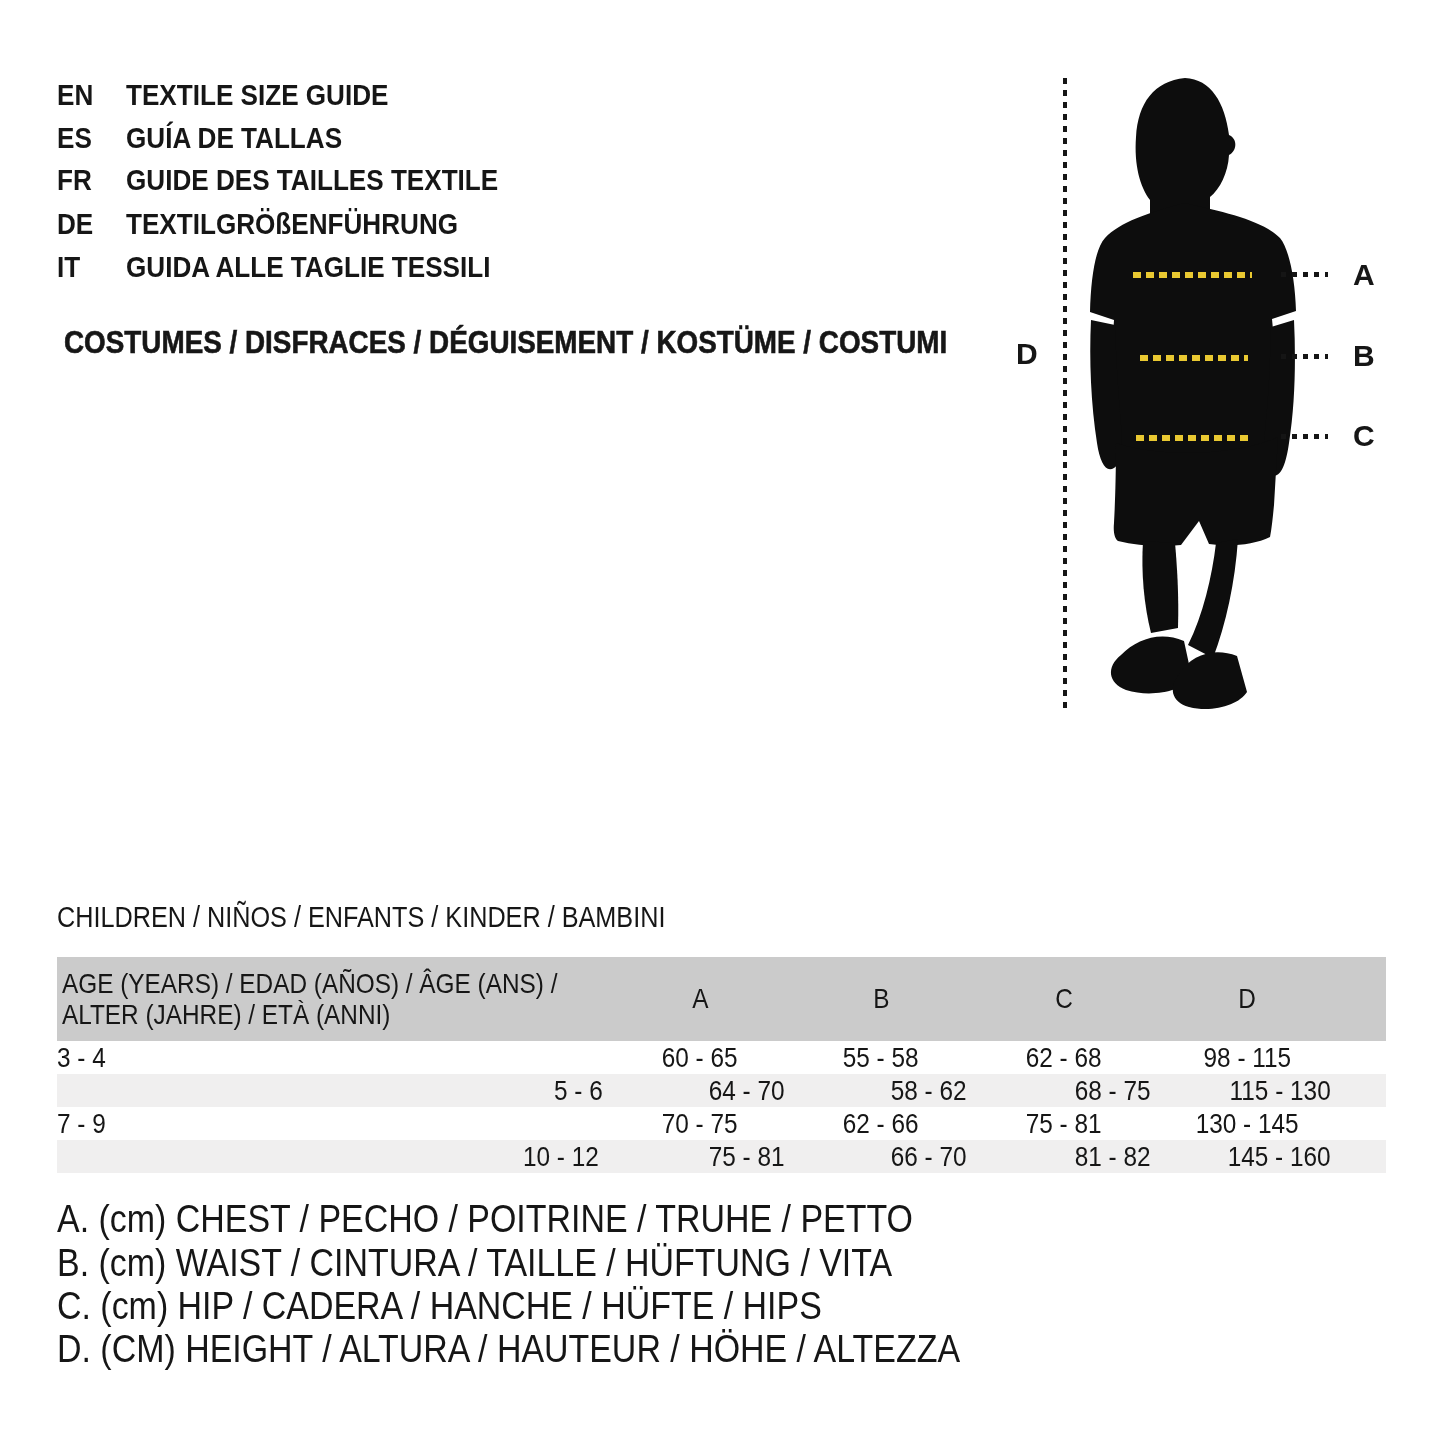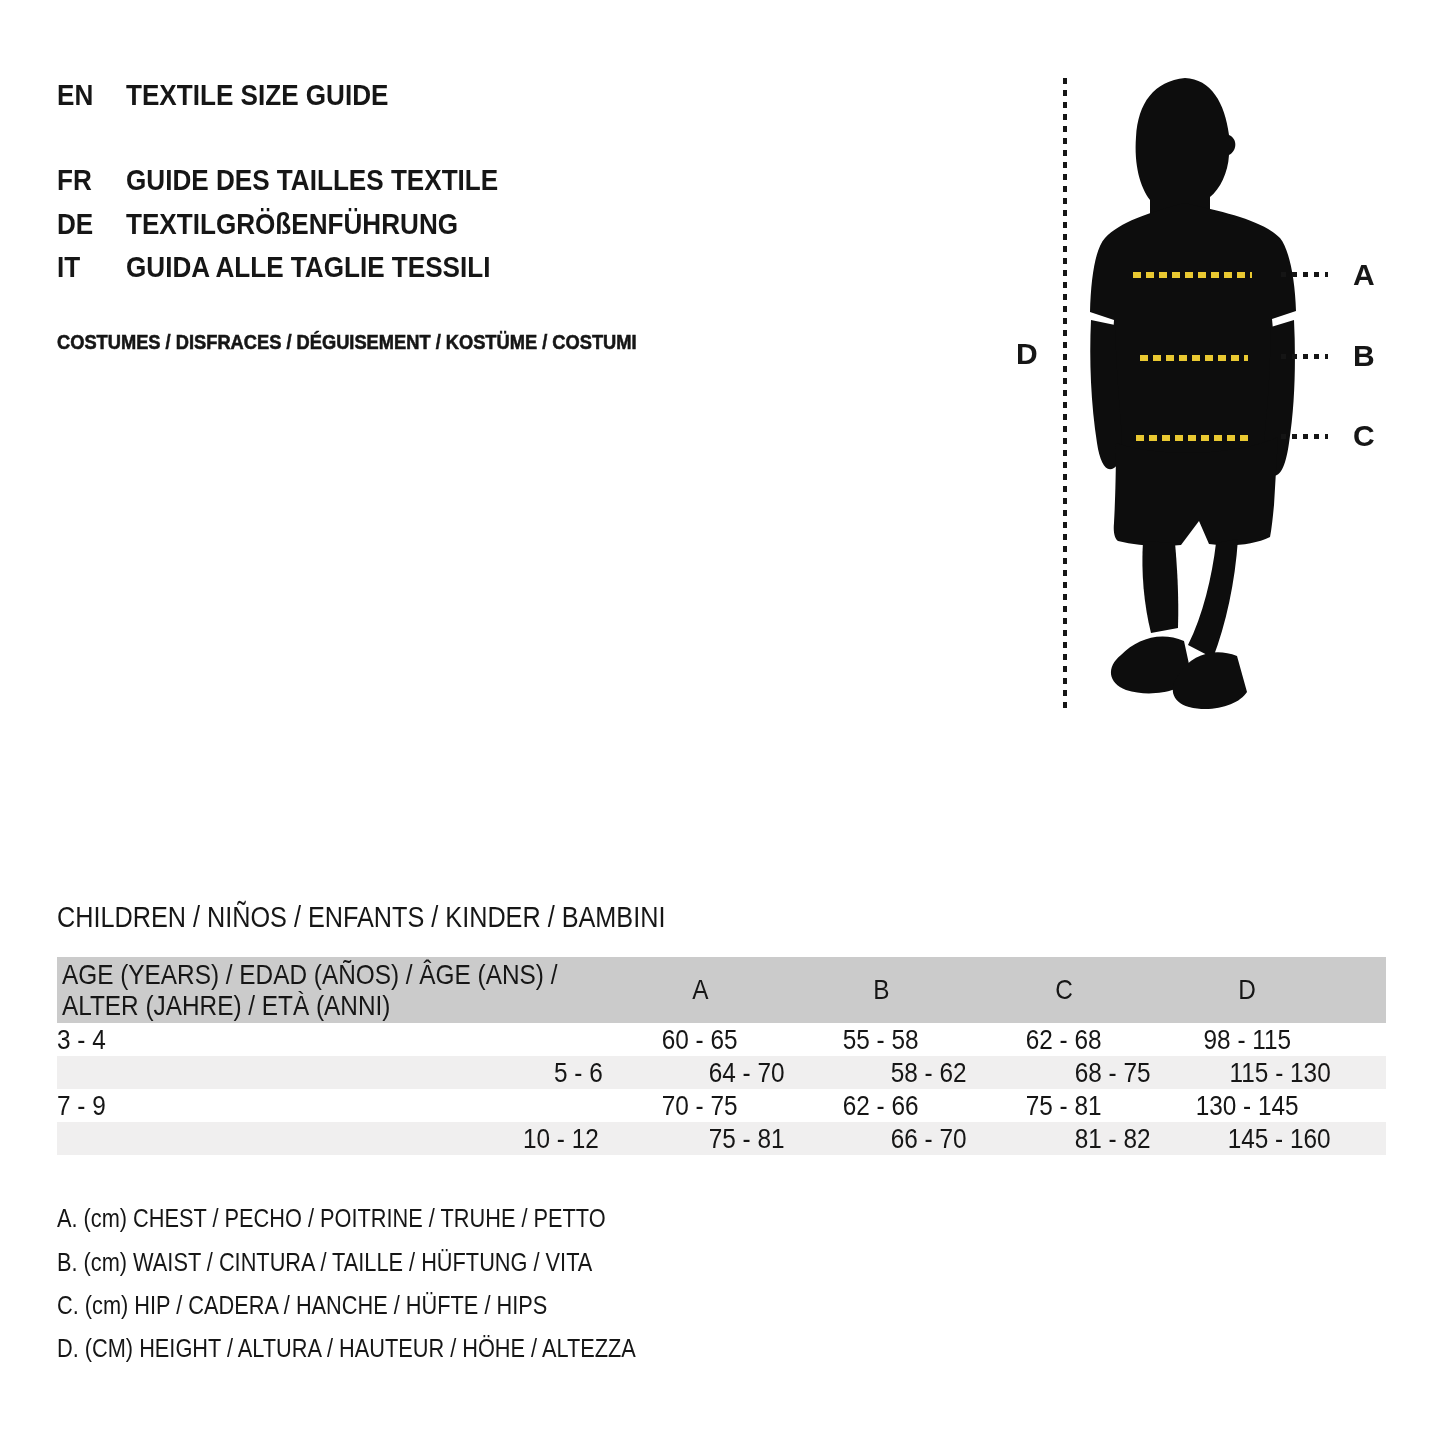--- a/index.html
+++ b/index.html
@@ -10,58 +10,62 @@
   }
   .cx  { display:inline-block; transform:scaleX(.87); transform-origin:0 0; white-space:nowrap; }
   .cxc { display:inline-block; transform:scaleX(.87); white-space:nowrap; }
 
   
   .lang { position:absolute; left:57px; height:30px; width:700px;
           font-size:30px; line-height:30px; font-weight:700;text-align:center; }
   .lang .code { position:absolute; left:0;  top:0; }
   .lang .lbl  { position:absolute; left:69px; top:0; }
 
-  .costumes { position:absolute; left:57px; top:326px; font-size:21px; line-height:32px;
+  .costumes { position:absolute; left:64px; top:326px; font-size:32px; line-height:32px;
               font-weight:700; -webkit-text-stroke:.6px #161616; }
 
   
   .figure { position:absolute; left:990px; top:60px; width:455px; height:680px; }
   .vline  { position:absolute; left:73px; top:18px; width:4px; height:634px;
             background:repeating-linear-gradient(180deg,#151515 0 6px,rgba(0,0,0,0) 6px 12px); }
   .sil    { position:absolute; left:98px; top:15px; width:210px; height:640px; }
   .ydash  { position:absolute; height:6px;
             background:repeating-linear-gradient(90deg,#e9c831 0 8px,rgba(0,0,0,0) 8px 13px); }
   .hdots  { position:absolute; height:5px;
             background:repeating-linear-gradient(90deg,#151515 0 5px,rgba(0,0,0,0) 5px 11px); }
   .mlabel { position:absolute; font-size:30px; line-height:30px; font-weight:700; }
 
   .children { position:absolute; left:57px; top:903px; font-size:29px; line-height:29px; }
 
   
   table.sizes { position:absolute; left:57px; top:957px; width:1329px;
                 border-collapse:collapse; table-layout:fixed; font-size:28px; }
   table.sizes td { padding:0; vertical-align:middle; }
-  tr.thead td { background:#cbcbcb; height:66px;margin-top:10px; }
+  tr.thead td { background:#cbcbcb; height:84px;margin-top:10px; }
   tr.thead td.agehead { padding-left:5px; }
   tr.thead .hline { display:block; line-height:31px; }
   tr.data td { height:33px; }
   tr.alt td { background:#f0efef;text-align:right; }
   td.agecell { text-align:left; padding-left:5px; }
   td.val { text-align:center; }
 
-  .legend { position:absolute; left:57px; font-size:25px; line-height:31px; }
+  .legend { position:absolute; left:57px; font-size:39px; line-height:31px; }
 </style>
 </head>
 <body>
 
 <div id="page">
 
   <div class="lang" style="top:80px">
     <span class="code cx">EN</span>
     <span class="lbl cx">TEXTILE SIZE GUIDE</span>
+  </div>
+  <div class="lang" style="top:123px">
+    <span class="code cx">ES</span>
+    <span class="lbl cx">GUÍA DE TALLAS</span>
   </div>
   <div class="lang" style="top:165px">
     <span class="code cx">FR</span>
     <span class="lbl cx">GUIDE DES TAILLES TEXTILE</span>
   </div>
   <div class="lang" style="top:252px">
     <span class="code cx">IT</span>
     <span class="lbl cx">GUIDA ALLE TAGLIE TESSILI</span>
   </div>
   <div class="lang" style="top:209px">

